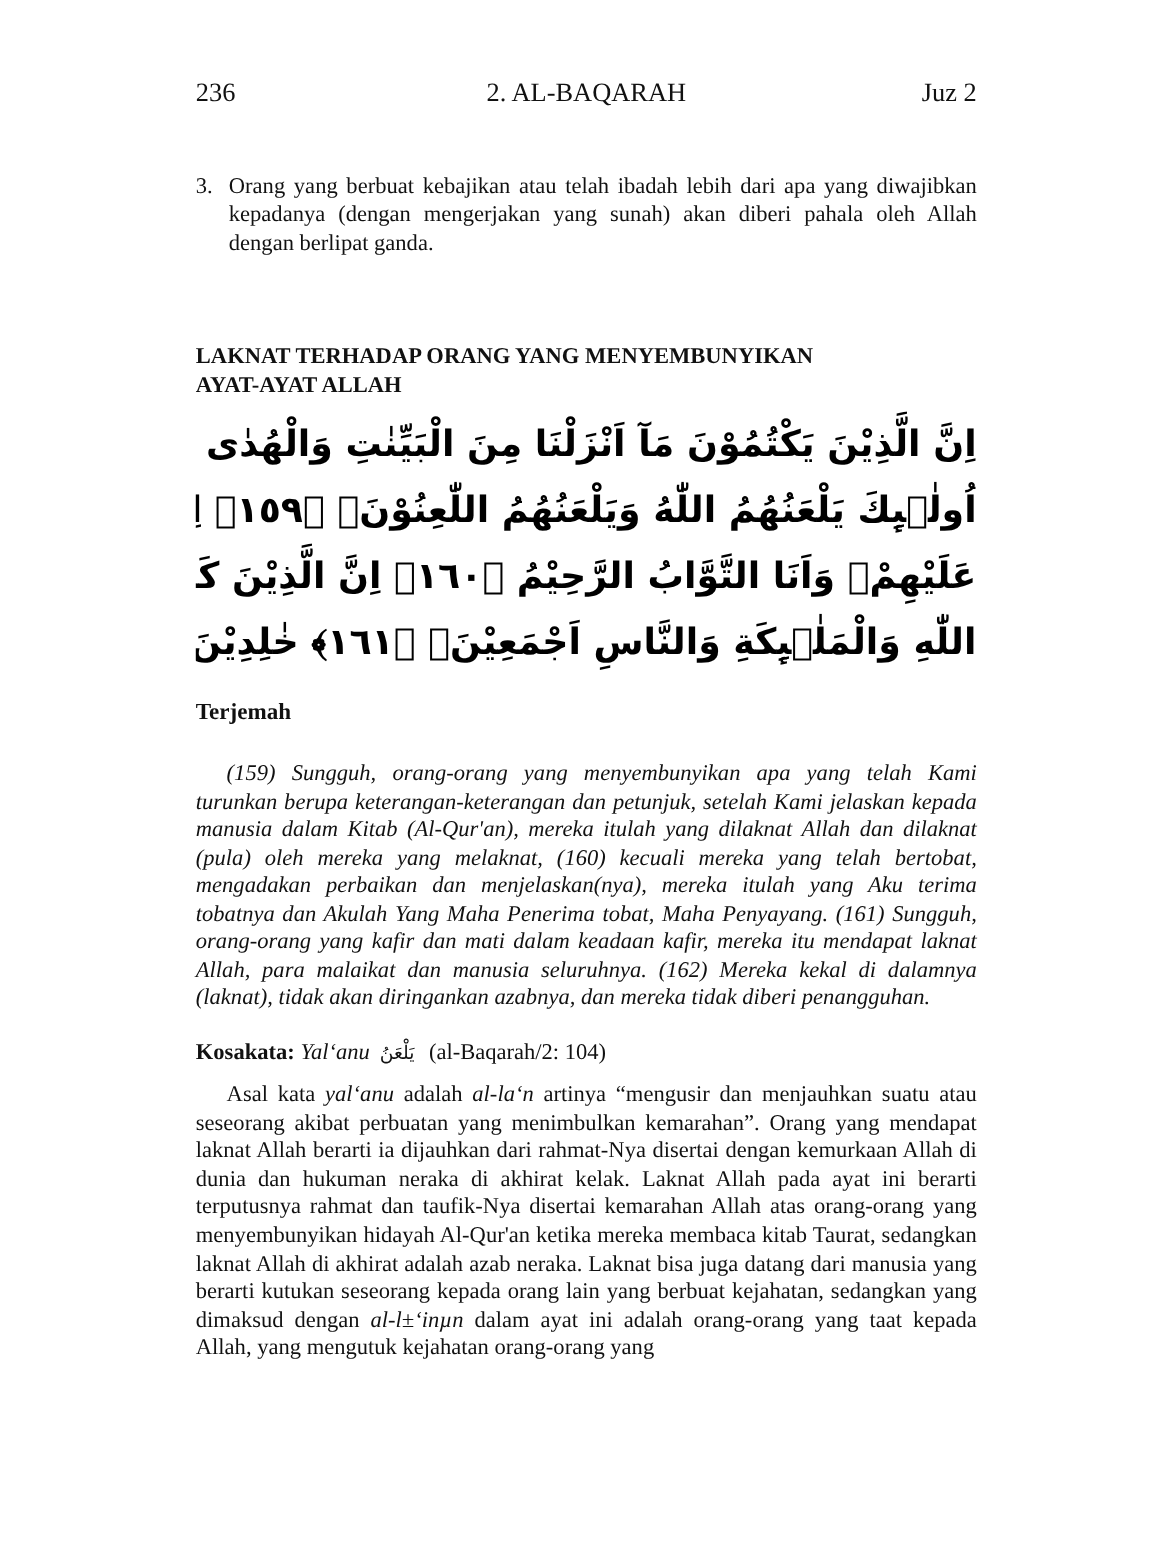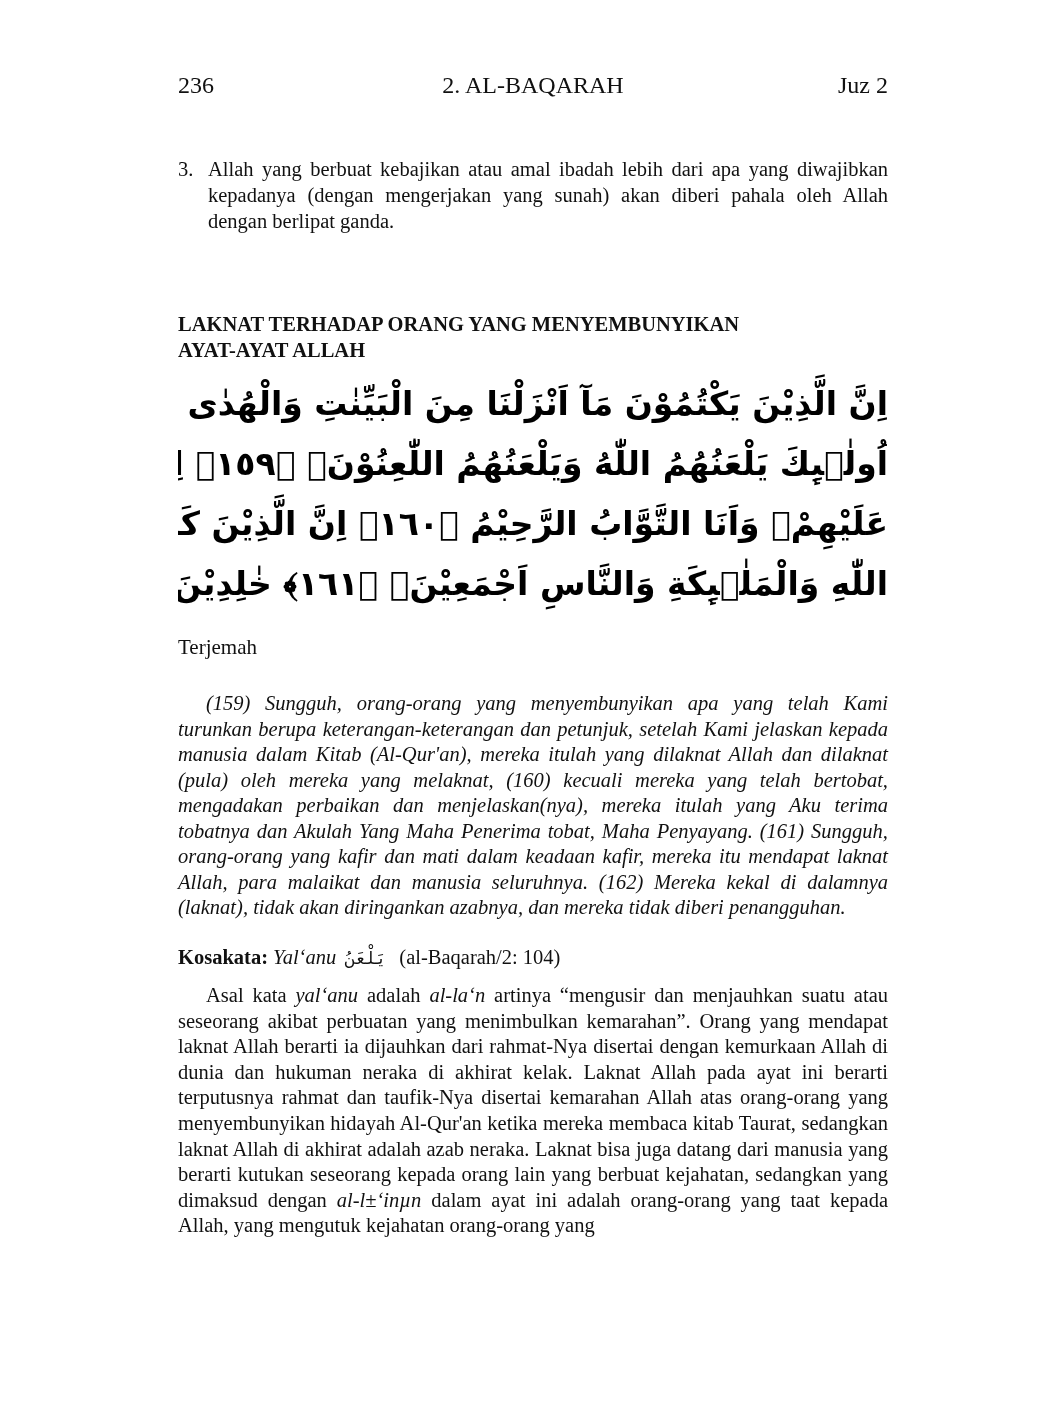--- a/index.html
+++ b/index.html
@@ -17,45 +17,45 @@
   .numbered-point .txt { margin-left: 30px; display: block; text-align: justify; }
 
   .section-title { position: absolute; top: 311px; left: 178px; width: 710px; text-align: left;
                    font-weight: bold; font-size: 20.5px; line-height: 26px; }
 
   .arabic-block { position: absolute; top: 374px; left: 178px; width: 710px; height: 240px;
                   direction: rtl; font-family: "DejaVu Sans", sans-serif; font-weight: bold;
                   font-size: 33px; line-height: 60px; text-align: justify; color: #000; }
   .arabic-line { display: block; white-space: nowrap; overflow: hidden; text-align-last: justify; text-align: justify; height: 60px; }
 
-  .terjemah-heading { position: absolute; top: 635px; left: 178px; font-weight: normal; font-size: 21px; }
+  .terjemah-heading { position: absolute; top: 635px; left: 178px; font-weight: bold; font-size: 21px; }
   .terjemah-body { position: absolute; top: 691px; left: 178px; width: 710px; font-style: italic;
                    font-size: 20.5px; line-height: 25.5px; text-align: justify; text-indent: 28px; }
 
   .kosakata { position: absolute; top: 946px; left: 178px; width: 710px; font-size: 20.5px; }
   .kosakata .label { font-weight: bold; }
   .kosakata .term { font-style: italic; }
-  .kosakata .ar { font-family: Liberation Mono, monospace; font-size: 17px; direction: rtl; unicode-bidi: embed; margin: 0 8px 0 4px; }
+  .kosakata .ar { font-family: Liberation Serif, serif; font-size: 17px; direction: rtl; unicode-bidi: embed; margin: 0 8px 0 4px; }
 
   .explanation { position: absolute; top: 983px; left: 178px; width: 710px; font-size: 20.5px;
                  line-height: 25.6px; text-align: justify; text-indent: 28px; }
   .explanation i { font-style: italic; }
 </style>
 </head>
 <body>
 
 <div class="running-header">
   <span class="pg">236</span>
   <span class="ch">2. AL-BAQARAH</span>
   <span class="juz">Juz 2</span>
 </div>
 
 <div class="numbered-point">
   <span class="num">3.</span>
-  <span class="txt">Allah yang berbuat kebajikan atau amal ibadah lebih dari apa yang diwajibkan kepadanya (dengan mengerjakan yang sunah) akan diberi pahala oleh Allah dengan berlipat ganda.</span>
+  <span class="txt">Orang yang berbuat kebajikan atau telah ibadah lebih dari apa yang diwajibkan kepadanya (dengan mengerjakan yang sunah) akan diberi pahala oleh Allah dengan berlipat ganda.</span>
 </div>
 
 <div class="section-title">
   <div>LAKNAT TERHADAP ORANG YANG MENYEMBUNYIKAN</div>
   <div>AYAT-AYAT ALLAH</div>
 </div>
 
 <div class="arabic-block">
   <span class="arabic-line">اِنَّ الَّذِيْنَ يَكْتُمُوْنَ مَآ اَنْزَلْنَا مِنَ الْبَيِّنٰتِ وَالْهُدٰى مِنْۢ بَعْدِ مَا بَيَّنّٰهُ لِلنَّاسِ فِى الْكِتٰبِۙ</span>
   <span class="arabic-line">اُولٰۤىِٕكَ يَلْعَنُهُمُ اللّٰهُ وَيَلْعَنُهُمُ اللّٰعِنُوْنَۙ ﴿١٥٩﴾ اِلَّا الَّذِيْنَ تَابُوْا وَاَصْلَحُوْا وَبَيَّنُوْا فَاُولٰۤىِٕكَ اَتُوْبُ</span>

